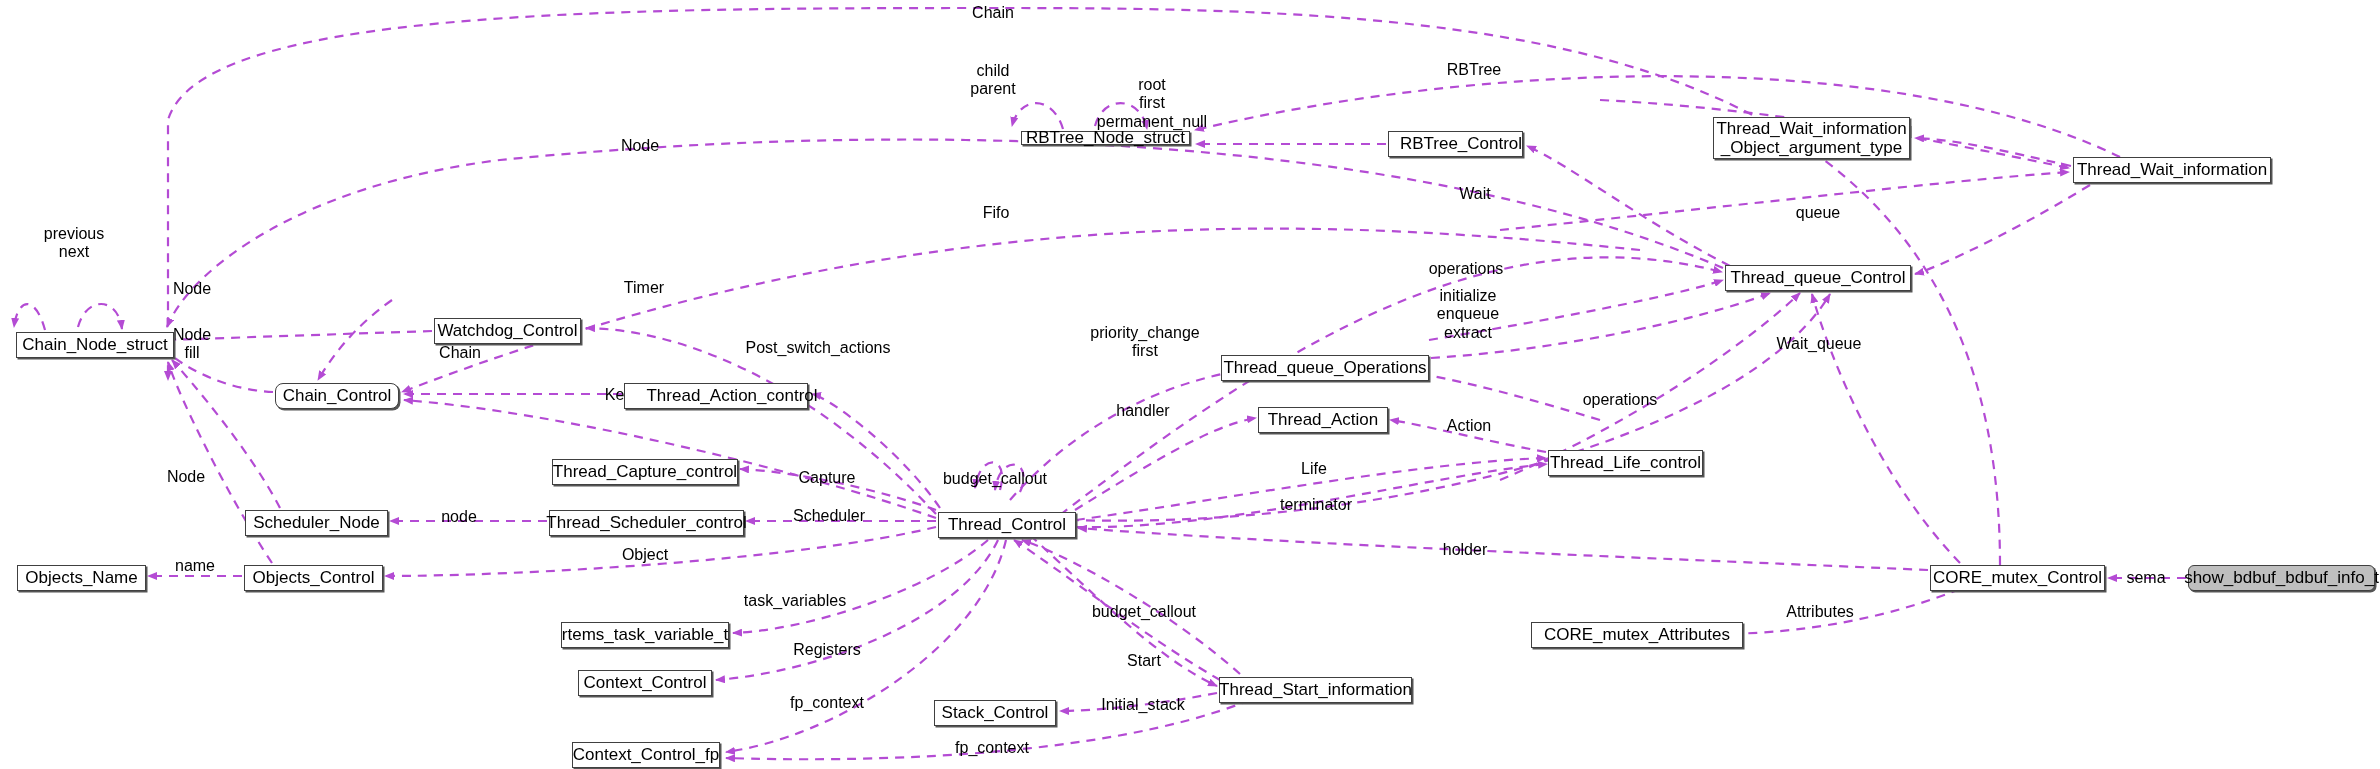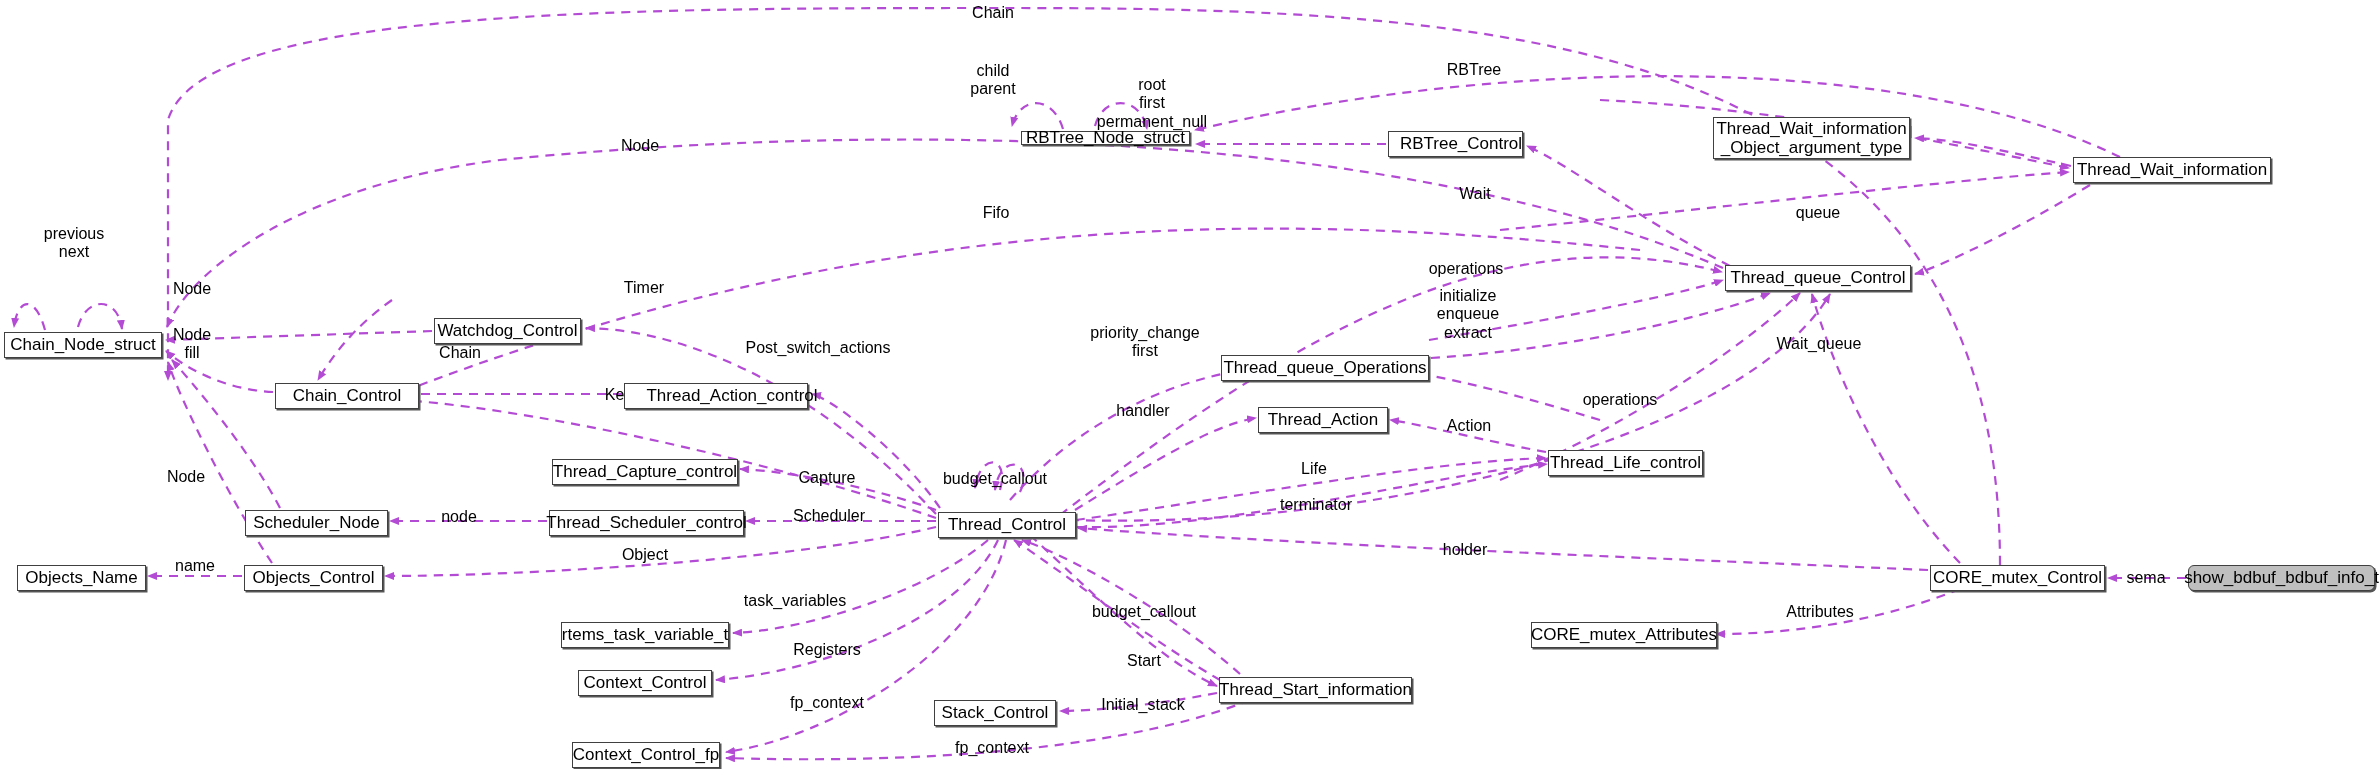--- a/index.html
+++ b/index.html
@@ -167,43 +167,43 @@
 
       <path d="M1030,535 C1100,600 1160,660 1217,686"></path>
 
       <path d="M1217,693 C1150,706 1090,711 1060,711"></path>
 
       <path d="M1250,700 C1100,760 850,762 726,758"></path>
     </g>
   </svg>
 
   <div id="nodes-layer">
-      <div class="node-box" style="left: 4px; top: 332px; width: 158px; height: 26px;">Chain_Node_struct</div>
-      <div class="node-box" style="left: 275px; top: 383px; width: 144px; height: 26px;">Chain_Control</div>
+      <div class="node-box" style="left: 16px; top: 332px; width: 158px; height: 26px;">Chain_Node_struct</div>
+      <div class="node-box" style="left: 275px; top: 383px; width: 124px; height: 26px; border-radius: 8px;">Chain_Control</div>
       <div class="node-box" style="left: 434px; top: 318px; width: 147px; height: 26px;">Watchdog_Control</div>
       <div class="node-box" style="left: 624px; top: 383px; width: 184px; height: 26px; padding-left: 32px;">Thread_Action_control</div>
       <div class="node-box" style="left: 1021px; top: 131px; width: 169px; height: 14px;">RBTree_Node_struct</div>
       <div class="node-box" style="left: 1388px; top: 131px; width: 135px; height: 26px; padding-left: 11px;">RBTree_Control</div>
       <div class="node-box" style="left: 1713px; top: 117px; width: 197px; height: 42px;">Thread_Wait_information
 _Object_argument_type</div>
       <div class="node-box" style="left: 2073px; top: 157px; width: 198px; height: 26px;">Thread_Wait_information</div>
       <div class="node-box" style="left: 1725px; top: 265px; width: 186px; height: 26px;">Thread_queue_Control</div>
       <div class="node-box" style="left: 1221px; top: 337px; width: 208px; height: 26px; margin-top: 18px;">Thread_queue_Operations</div>
       <div class="node-box" style="left: 1258px; top: 407px; width: 130px; height: 26px;">Thread_Action</div>
       <div class="node-box" style="left: 1548px; top: 450px; width: 155px; height: 26px;">Thread_Life_control</div>
       <div class="node-box" style="left: 552px; top: 459px; width: 186px; height: 26px;">Thread_Capture_control</div>
       <div class="node-box" style="left: 245px; top: 510px; width: 143px; height: 26px;">Scheduler_Node</div>
       <div class="node-box" style="left: 549px; top: 510px; width: 195px; height: 26px;">Thread_Scheduler_control</div>
       <div class="node-box" style="left: 938px; top: 512px; width: 138px; height: 26px;">Thread_Control</div>
       <div class="node-box" style="left: 17px; top: 565px; width: 129px; height: 26px;">Objects_Name</div>
       <div class="node-box" style="left: 244px; top: 565px; width: 139px; height: 26px;">Objects_Control</div>
       <div class="node-box" style="left: 1930px; top: 565px; width: 175px; height: 26px;">CORE_mutex_Control</div>
       <div class="node-box highlight" style="left: 2188px; top: 565px; width: 187px; height: 26px;">show_bdbuf_bdbuf_info_t</div>
       <div class="node-box" style="left: 561px; top: 622px; width: 168px; height: 26px;">rtems_task_variable_t</div>
-      <div class="node-box" style="left: 1531px; top: 622px; width: 186px; height: 26px;">CORE_mutex_Attributes</div>
+      <div class="node-box" style="left: 1531px; top: 622px; width: 212px; height: 26px;">CORE_mutex_Attributes</div>
       <div class="node-box" style="left: 578px; top: 670px; width: 134px; height: 26px;">Context_Control</div>
       <div class="node-box" style="left: 934px; top: 700px; width: 122px; height: 26px;">Stack_Control</div>
       <div class="node-box" style="left: 1219px; top: 677px; width: 193px; height: 26px;">Thread_Start_information</div>
       <div class="node-box" style="left: 572px; top: 742px; width: 148px; height: 26px;">Context_Control_fp</div>
     </div>
   <div id="labels-layer">
       <div class="edge-label" style="left: 993px; top: 13px;">Chain</div>
       <div class="edge-label" style="left: 1474px; top: 70px;">RBTree</div>
       <div class="edge-label" style="left: 993px; top: 80px;">child
 parent</div>

